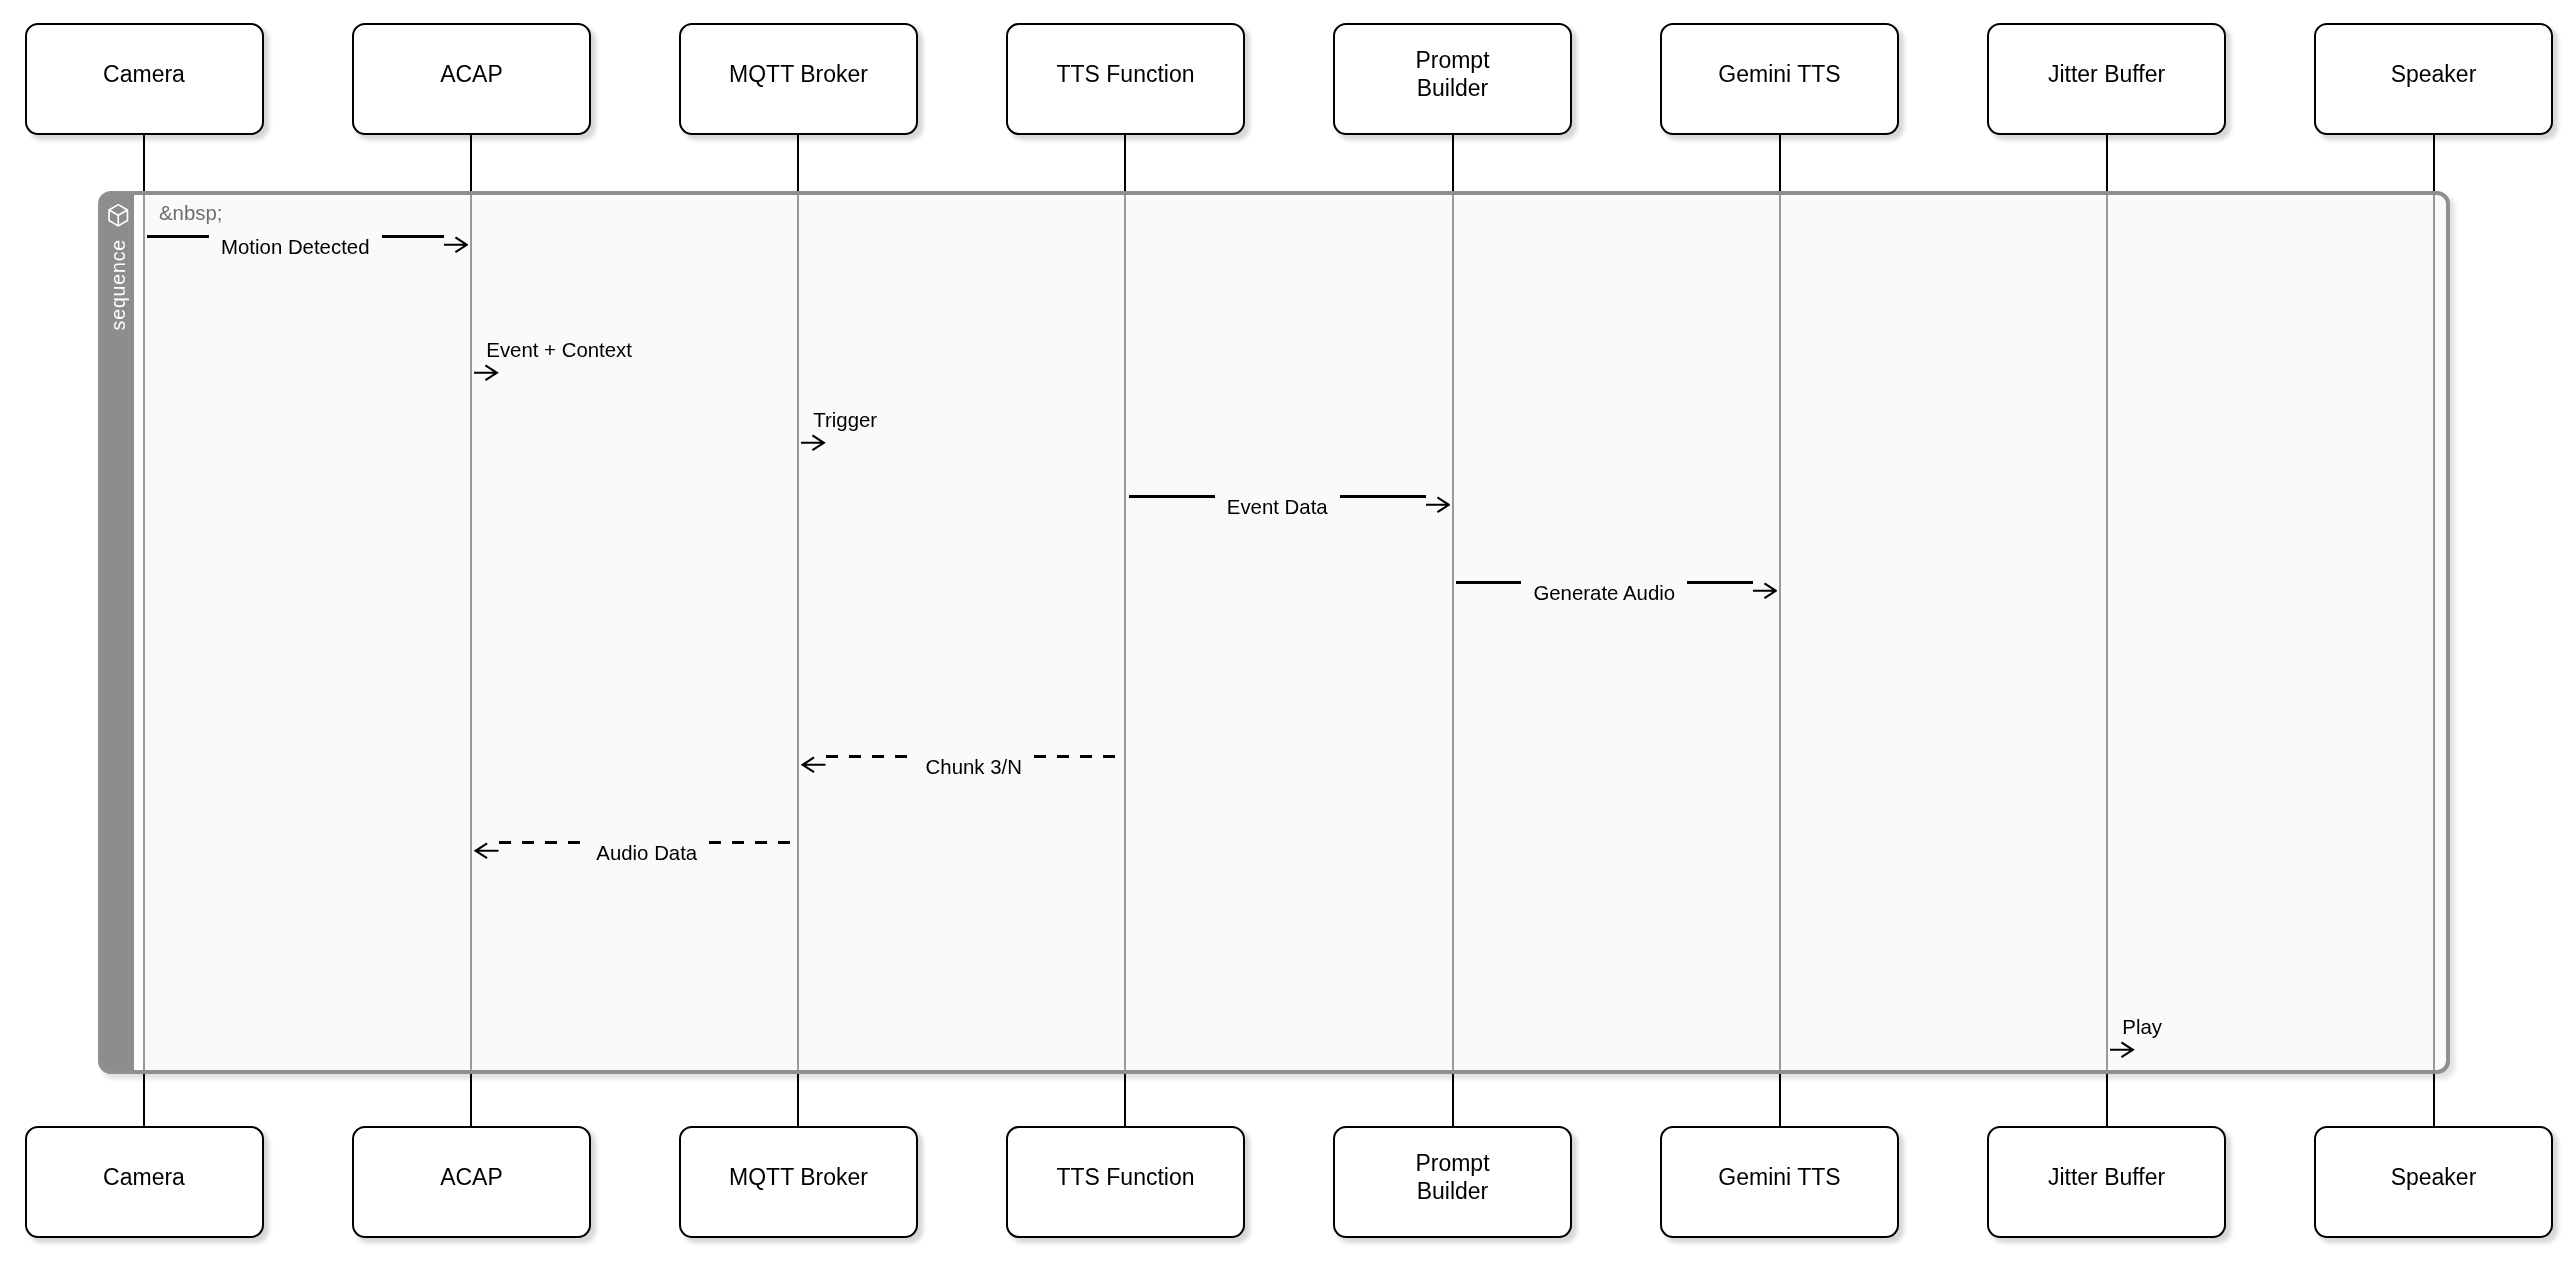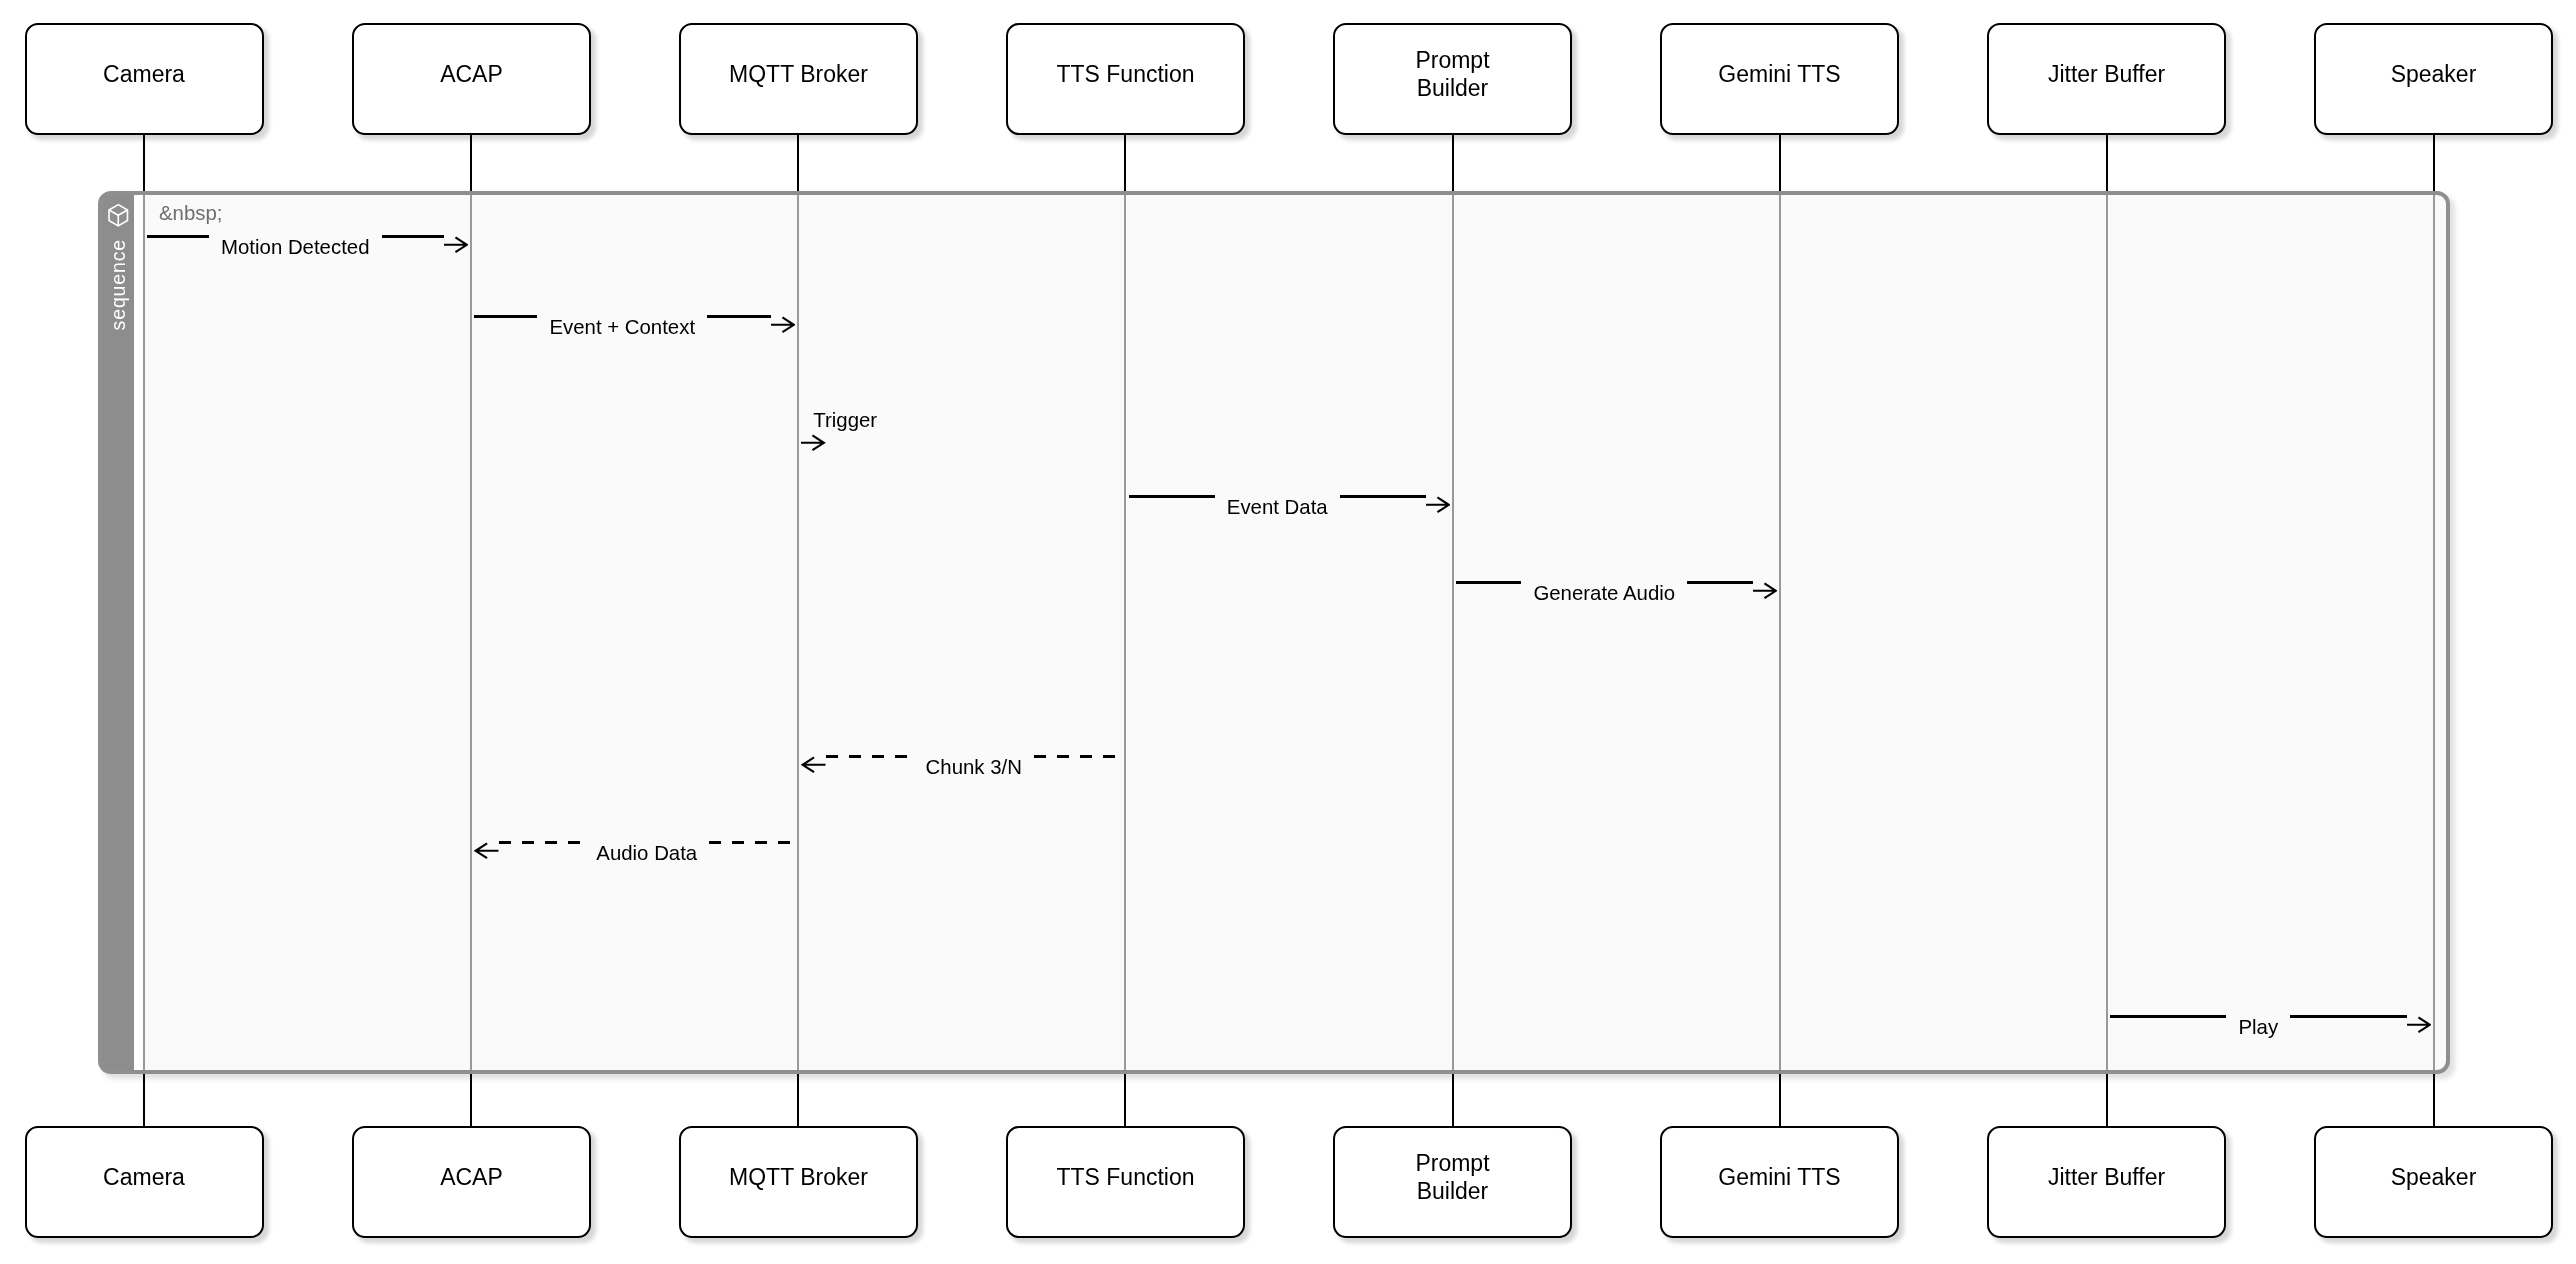--- a/index.html
+++ b/index.html
@@ -160,21 +160,21 @@
       <span class="plabel">Speaker</span>
     </div>
     <div class="msg solid right" style="left: 147px; top: 235px; width: 321px;">
       <i class="seg"></i>
       <span class="mlabel">Motion Detected</span>
       <i class="seg"></i>
       <svg class="cap" width="24.5" height="19.6" viewBox="0 0 30 24">
         <path d="M0 12 H27 M14 3 L28 12 L14 21" fill="none" stroke="#000000" stroke-width="2.6"></path>
       </svg>
     </div>
-    <div class="msg solid right" style="left: 474px; top: 315px; width: 321px;">
+    <div class="msg solid right" style="left: 474px; top: 338px; width: 321px; flex-direction: column;">
       <i class="seg"></i>
       <span class="mlabel">Event + Context</span>
       <i class="seg"></i>
       <svg class="cap" width="24.5" height="19.6" viewBox="0 0 30 24">
         <path d="M0 12 H27 M14 3 L28 12 L14 21" fill="none" stroke="#000000" stroke-width="2.6"></path>
       </svg>
     </div>
     <div class="msg solid right" style="left: 801px; top: 408px; width: 321px; flex-direction: column;">
       <i class="seg"></i>
       <span class="mlabel">Trigger</span>
@@ -208,21 +208,21 @@
       <i class="seg"></i>
     </div>
     <div class="msg dashed left" style="left: 474px; top: 841px; width: 321px;">
       <svg class="cap" width="24.5" height="19.6" viewBox="0 0 30 24">
         <path d="M30 12 H3 M16 3 L2 12 L16 21" fill="none" stroke="#000000" stroke-width="2.6"></path>
       </svg>
       <i class="seg"></i>
       <span class="mlabel">Audio Data</span>
       <i class="seg"></i>
     </div>
-    <div class="msg solid right" style="left: 2110px; top: 1015px; width: 321px;">
+    <div class="msg solid right" style="left: 2110px; top: 1015px; width: 321px; flex-direction: column;">
       <i class="seg"></i>
       <span class="mlabel">Play</span>
       <i class="seg"></i>
       <svg class="cap" width="24.5" height="19.6" viewBox="0 0 30 24">
         <path d="M0 12 H27 M14 3 L28 12 L14 21" fill="none" stroke="#000000" stroke-width="2.6"></path>
       </svg>
     </div>
   </div>
 
 

